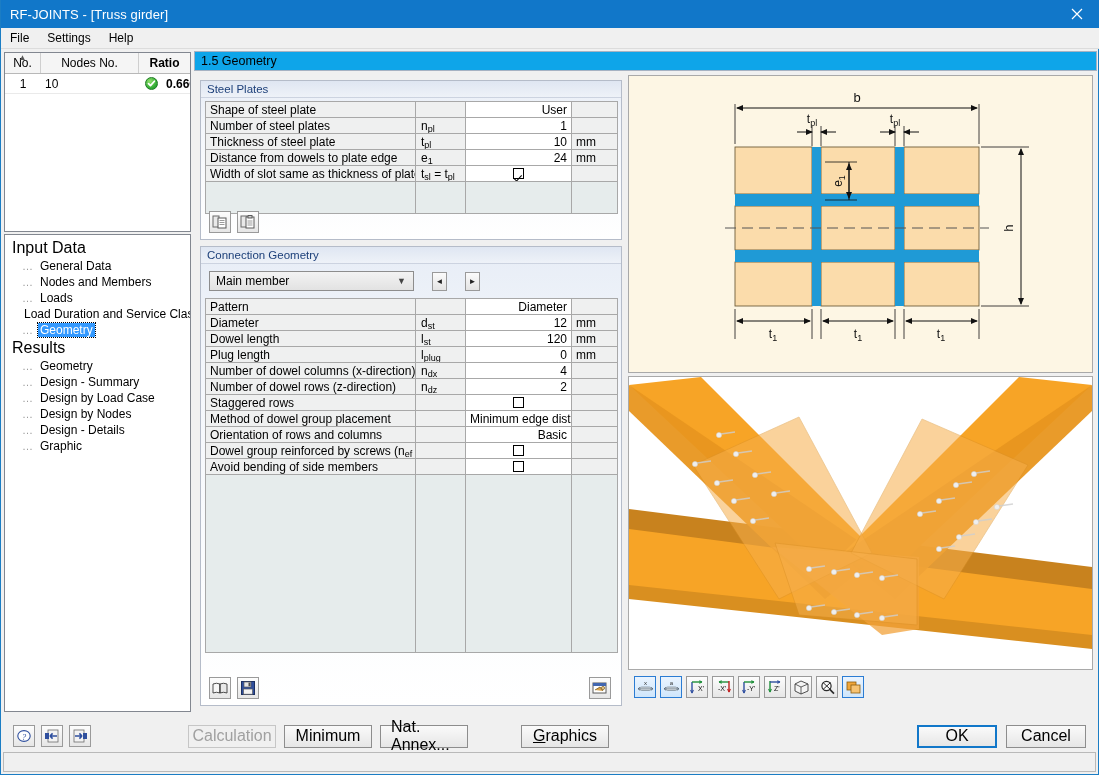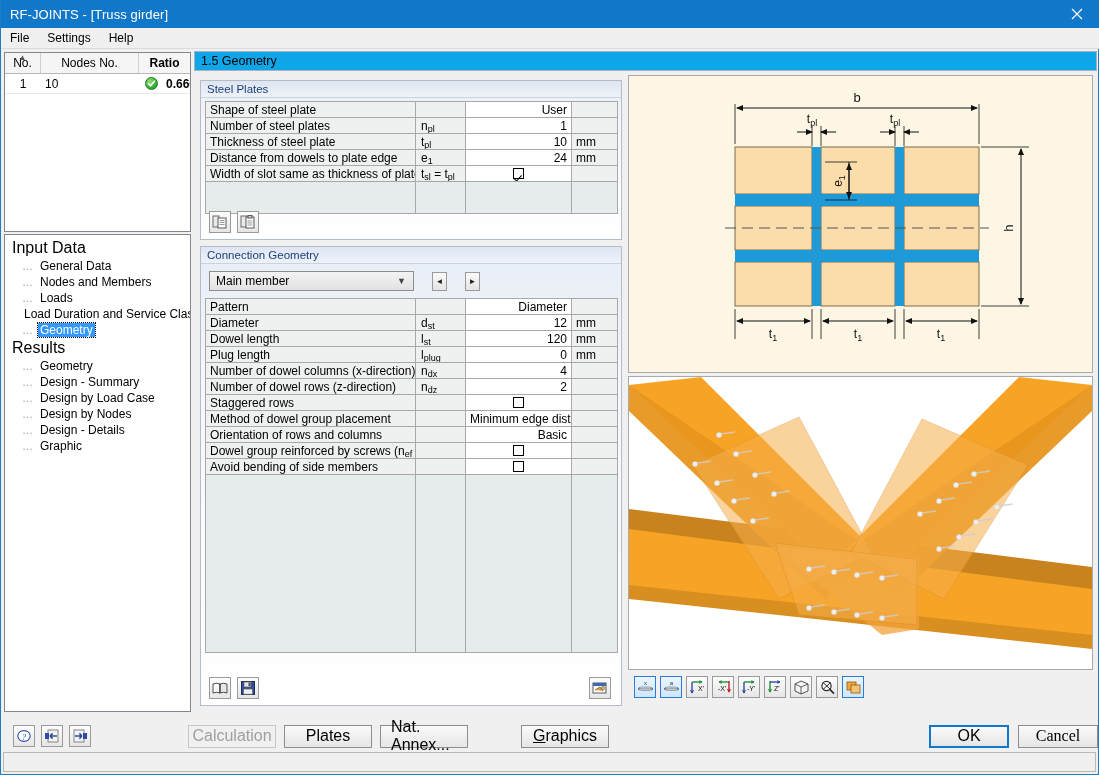--- a/index.html
+++ b/index.html
@@ -804,32 +804,32 @@
           <path d="M3 8 L10 8 M10 8 L7.4 5.4 M10 8 L7.4 10.6" stroke="#2f4f9e" stroke-width="1.6" fill="none"></path>
           <rect x="11" y="5" width="4" height="6" fill="#2f4f9e"></rect>
         </svg>
       </div>
     </div>
 
     <div style="width:97px"></div>
 
     <div class="btn disabled" style="width:88px">Calculation</div>
     <div style="width:8px"></div>
-    <div class="btn" style="width:88px">Plates</div>
+    <div class="btn" style="width:88px">Minimum</div>
     <div style="width:8px"></div>
     <div class="btn" style="width:88px">Nat. Annex...</div>
 
     <div style="width:53px"></div>
 
     <div class="btn" style="width:88px">
       <span><u>G</u><span>raphics</span></span>
     </div>
 
     <div style="flex:1"></div>
 
     <div class="btn default" style="width:80px">OK</div>
     <div style="width:9px"></div>
-    <div class="btn" style="width:80px; font-family:Liberation Serif, serif;">Cancel</div>
+    <div class="btn" style="width:80px; margin-right:12px;">Cancel</div>
   </div>
 
   <div class="statusbar"></div>
 
 </div>
 
 </body></html>

